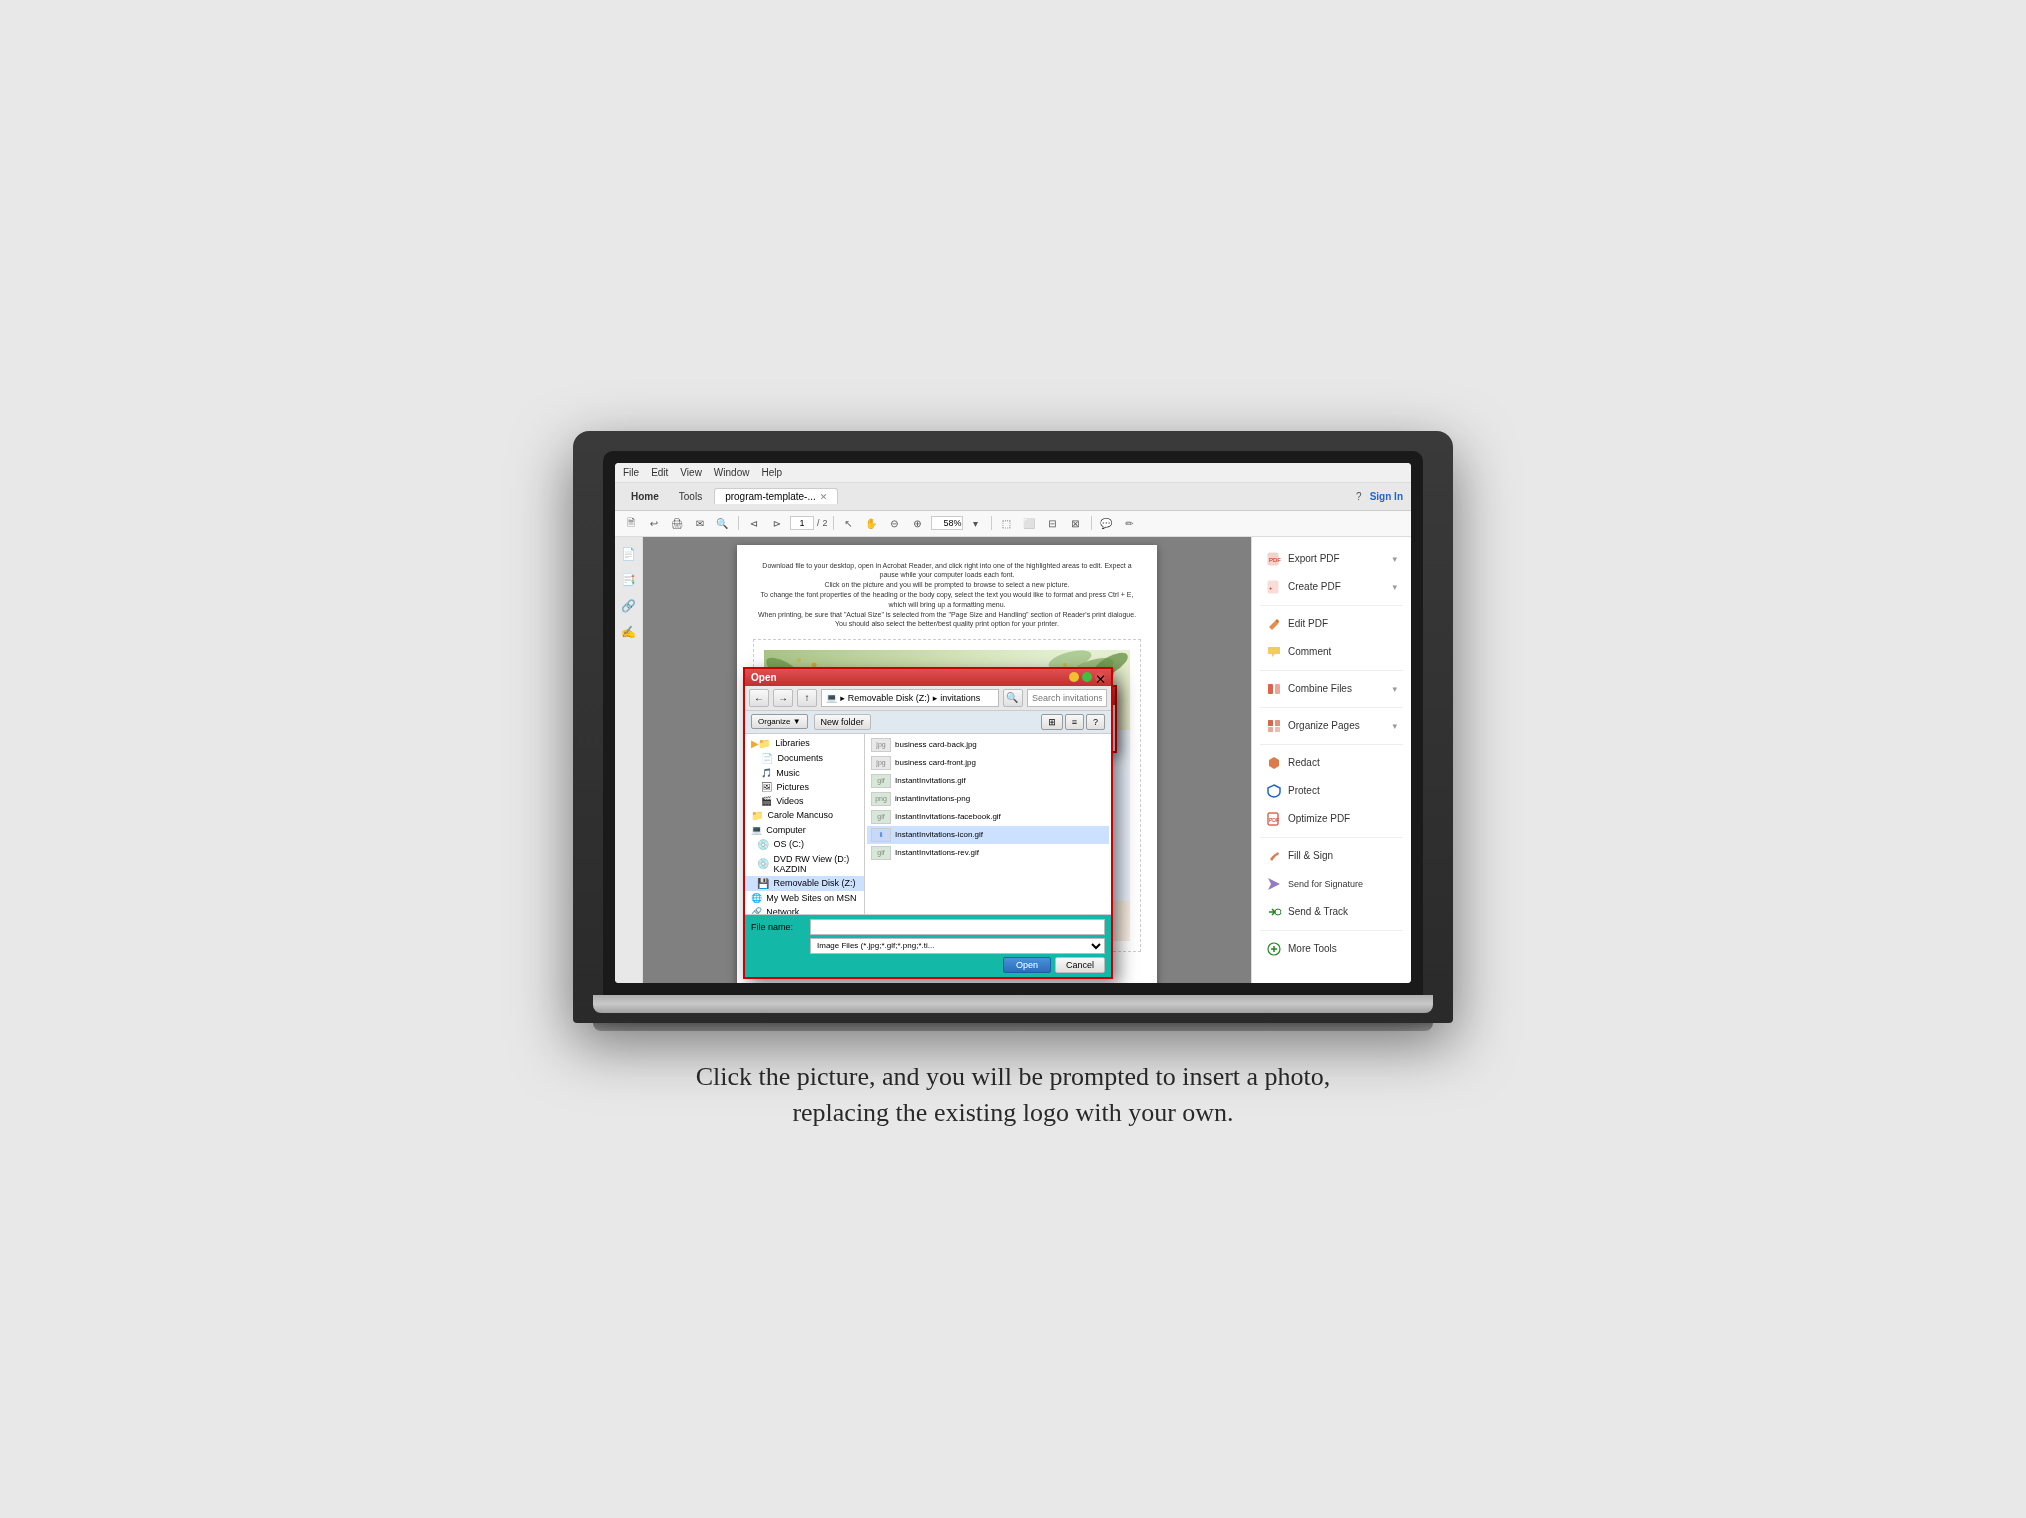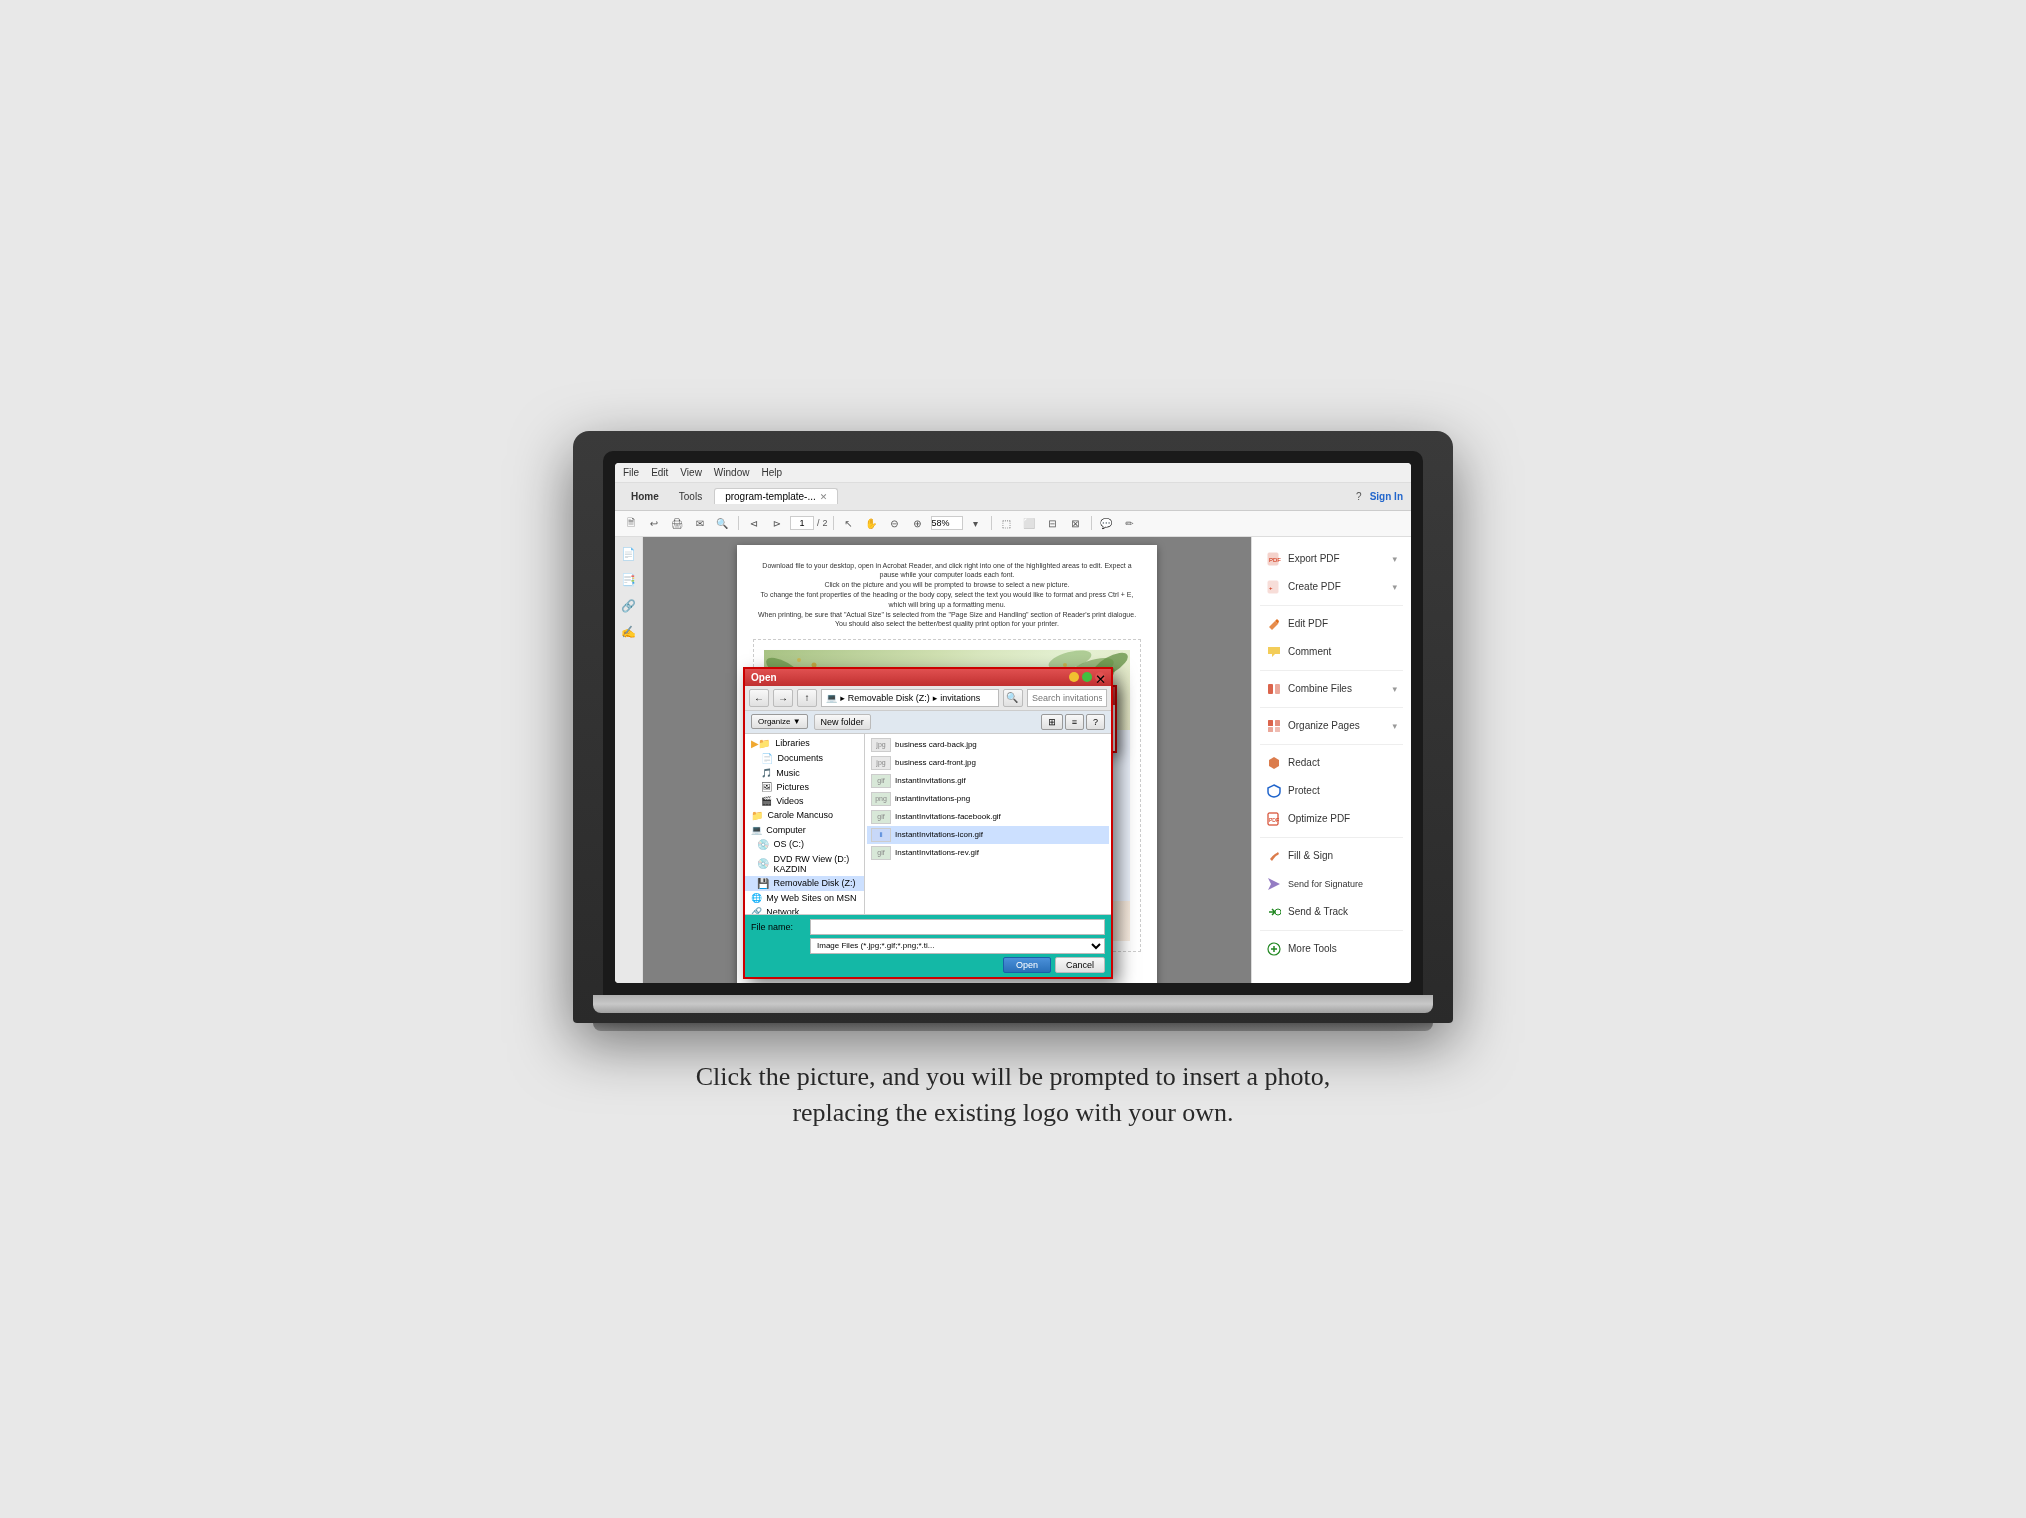--- a/index.html
+++ b/index.html
@@ -149,21 +149,21 @@
       width: 24px;
       height: 14px;
       border: 1px solid #ccc;
       text-align: center;
       font-size: 9px;
     }
     .zoom-input {
       width: 32px;
       height: 14px;
       border: 1px solid #ccc;
-      text-align: left;
+      text-align: right;
       font-size: 9px;
     }
 
     
     .main-content {
       display: flex;
       flex: 1;
       overflow: hidden;
     }
 

